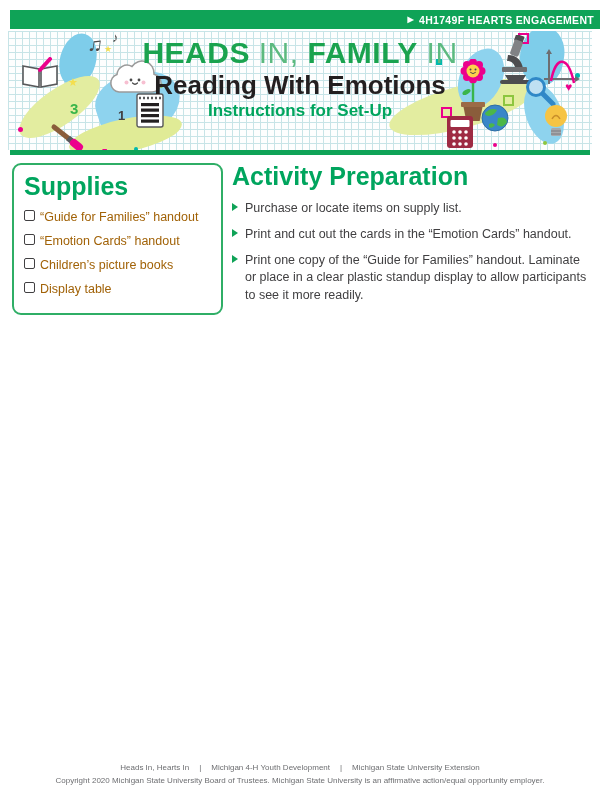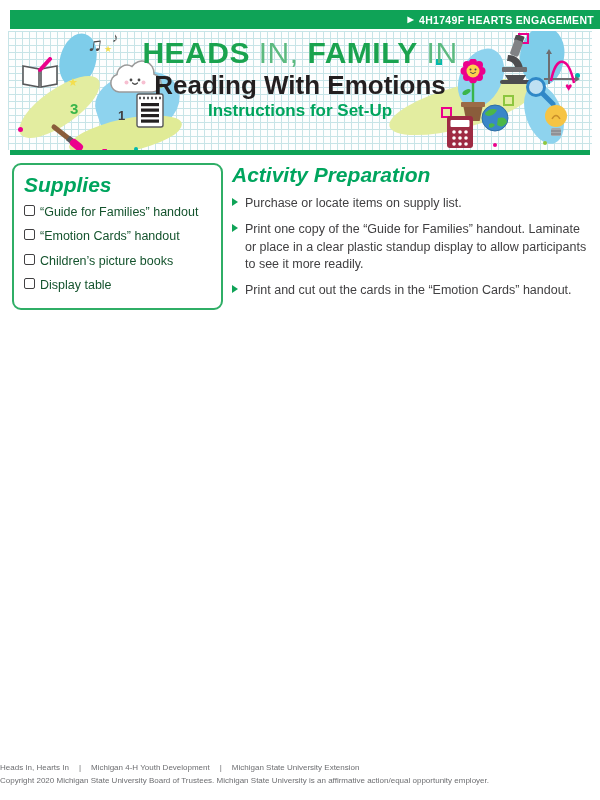--- a/index.html
+++ b/index.html
@@ -27,32 +27,32 @@
 
   
   .blob{position:absolute;border-radius:50%;z-index:1;}
   .ico{position:absolute;z-index:2;line-height:1;}
   .dot{position:absolute;border-radius:50%;z-index:2;}
   .sq{position:absolute;z-index:2;}
 
   
   .supplies-box{position:absolute;left:12px;top:163px;width:211px;box-sizing:border-box;
                 border:2px solid #2fae66;border-radius:9px;padding:8px 10px 15px 10px;background:#fff;}
-  .section-heading{font-size:21px;font-weight:800;color:#00a55e;line-height:1.1;font-style:italic;}
-  .supply-item{display:flex;margin-top:8px;font-size:12.5px;color:#14532d;line-height:1.3;}
+  .section-heading{font-size:25px;font-weight:800;color:#00a55e;line-height:1.1;}
+  .supply-item{display:flex;margin-top:8px;font-size:12.5px;color:#a16207;line-height:1.3;}
   .checkbox{width:9px;height:9px;border:1.6px solid #414042;border-radius:2px;
             margin:1px 5px 0 0;flex:none;}
 
   .activity{position:absolute;left:232px;top:163px;width:358px;}
   .activity-item{display:flex;margin-top:9px;font-size:12.5px;color:#414042;line-height:1.38;}
   .tri{width:0;height:0;border-top:4.5px solid transparent;border-bottom:4.5px solid transparent;
        border-left:6px solid #0fa357;margin:3px 7px 0 0;flex:none;}
 
   
-  .footer{position:absolute;left:0;right:0;bottom:13px;text-align:left;color:#6d6e71;
+  .footer{position:absolute;left:0;right:0;bottom:13px;text-align:center;color:#6d6e71;
           font-size:8px;line-height:1.55;}
   .footer .sep{margin:0 10px;}
 </style>
 </head>
 <body>
 
 <div class="page">
 
   <div class="banner">
     <span class="arrow">▶</span>
@@ -245,25 +245,25 @@
   <div class="activity">
     <div class="section-heading">Activity Preparation</div>
     <div>
 
     <div class="activity-item">
         <span class="tri"></span>
         <span>Purchase or locate items on supply list.</span>
       </div>
         <div class="activity-item">
         <span class="tri"></span>
-        <span>Print one copy of the “Guide for Families” handout. Laminate or place in a clear plastic standup display to allow participants to see it more readily.</span>
+        <span>Print and cut out the cards in the “Emotion Cards” handout.</span>
       </div>
         <div class="activity-item">
         <span class="tri"></span>
-        <span>Print and cut out the cards in the “Emotion Cards” handout.</span>
+        <span>Print one copy of the “Guide for Families” handout. Laminate or place in a clear plastic standup display to allow participants to see it more readily.</span>
       </div>
       </div>
   </div>
 
   <div class="footer">
     <div>
       <span>Heads In, Hearts In</span><span class="sep">|</span><span>Michigan 4-H Youth Development</span><span class="sep">|</span><span>Michigan State University Extension</span>
     </div>
     <div>Copyright 2020 Michigan State University Board of Trustees. Michigan State University is an affirmative action/equal opportunity employer.</div>
   </div>

